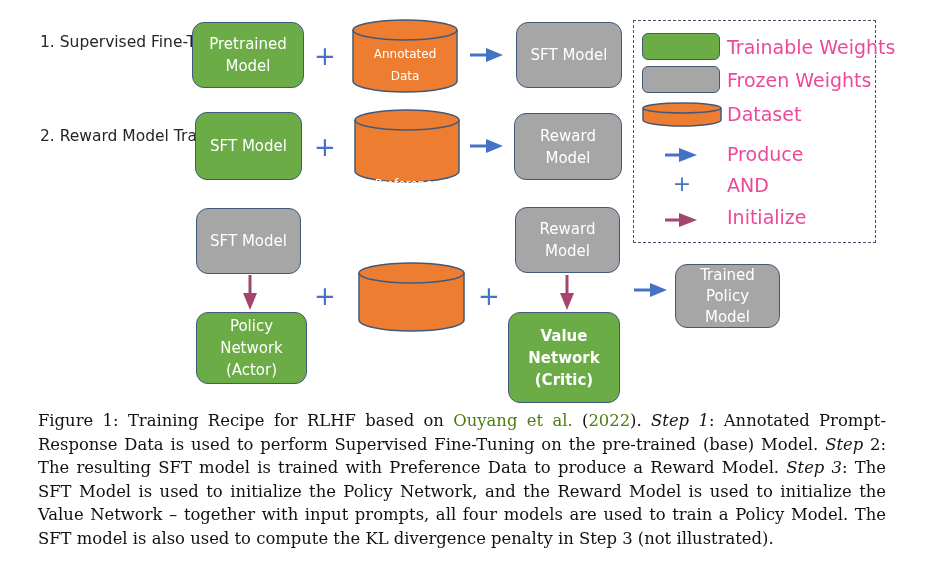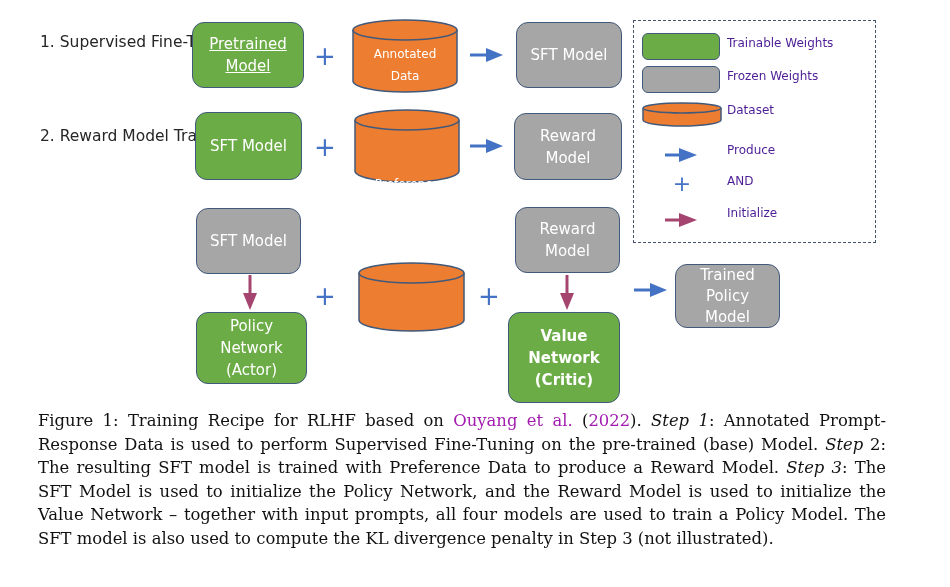--- a/index.html
+++ b/index.html
@@ -53,53 +53,53 @@
   .arrow { position: absolute; overflow: visible; }
   #legend {
     position: absolute;
     left: 633px; top: 20px; width: 243px; height: 223px;
     box-sizing: border-box;
     border: 1.5px dashed #44546a;
   }
   .legend-label {
     position: absolute;
     font-family: "DejaVu Sans", sans-serif;
-    font-size: 12px;
-    color: #4c1d95;
+    font-size: 19px;
+    color: #ec4899;
     white-space: nowrap;
   }
   .legend-swatch {
     position: absolute;
     box-sizing: border-box;
     border: 1.5px solid #41597a;
     border-radius: 6px;
   }
   #caption {
     position: absolute;
     left: 38px; top: 409px; width: 848px;
     font-family: "DejaVu Serif", serif;
     font-size: 16.4px;
     line-height: 23.5px;
     color: #111111;
     text-align: justify;
   }
-  #caption .cite { color: #a21caf; }
+  #caption .cite { color: #4d7c0f; }
   #caption em { font-style: italic; }
 </style>
 </head>
 <body>
 
 <div id="diagram">
 
   <div class="step-label" style="left:40px; top:32px;">1. Supervised
 Fine-Tuning</div>
   <div class="step-label" style="left:40px; top:126px;">2. Reward Model
 Training</div>
 
-  <div class="box green" style="left:192px; top:22px; width:112px; height:66px;text-decoration:underline;">Pretrained
+  <div class="box green" style="left:192px; top:22px; width:112px; height:66px;">Pretrained
 Model</div>
   <div class="plus" style="left:314px; top:43px;">+</div>
   <div class="cyl" style="left:352px; top:19px; width:106px; height:74px;">
     <svg width="106" height="74">
       <path d="M1,11 L1,62 A52,11 0 0 0 105,62 L105,11" fill="#ed7d31" stroke="#41597a" stroke-width="1.5"></path>
       <ellipse cx="53" cy="11" rx="52" ry="10" fill="#ed7d31" stroke="#41597a" stroke-width="1.5"></ellipse>
     </svg>
     <div class="cyl-text" style="top:22px; height:48px;">Annotated
 Data</div>
   </div>

